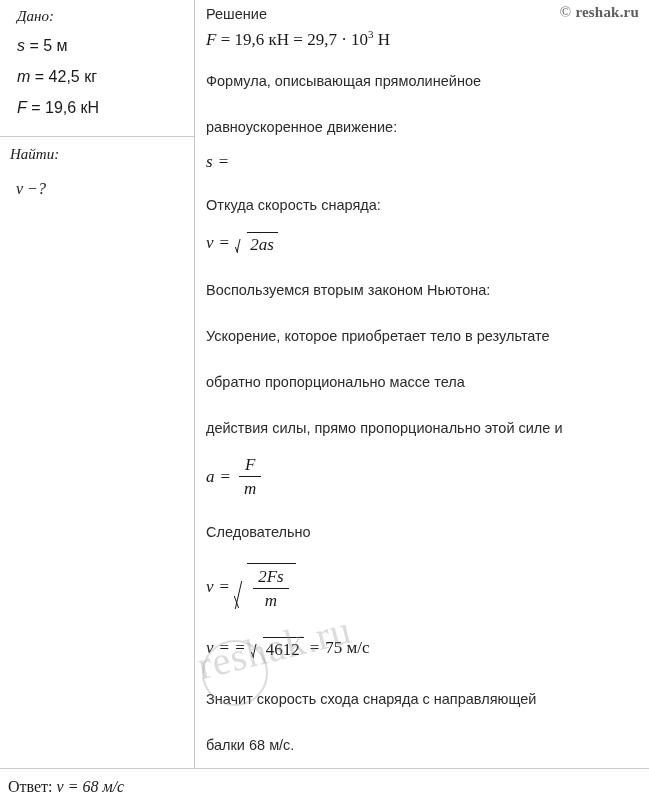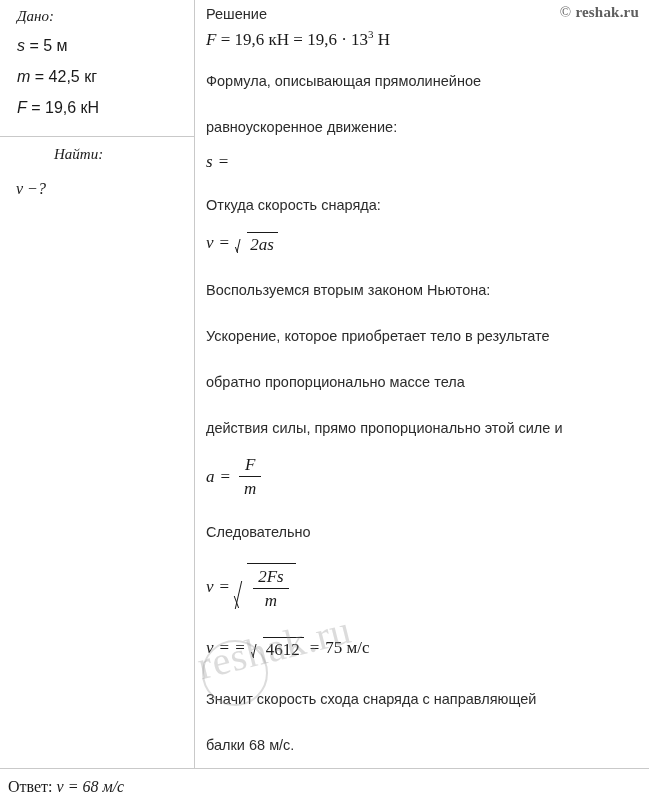--- a/index.html
+++ b/index.html
@@ -110,21 +110,20 @@
     margin-bottom: 13px;
     white-space: nowrap;
   }
   .find-title {
     position: absolute;
     left: 10px;
     top: 146px;
     font-family: "Liberation Serif", serif;
     font-style: italic;
     font-size: 15px;
-    margin-left: 44px;
   }
   .find-line {
     position: absolute;
     left: 16px;
     top: 180px;
     font-family: "Liberation Serif", serif;
     font-size: 16px;
   }
 
   
@@ -269,21 +268,21 @@
 
   <div class="solution-col">
 
     <div class="sol-head">Решение</div>
 
     <div class="sol-math">
       <i class="v">F</i>
       <span>=</span>
       <span>19,6 кН</span>
       <span>=</span>
-      <span>19,6 · 13</span><span class="sup">3</span><span> Н</span>
+      <span>29,7 · 10</span><span class="sup">3</span><span> Н</span>
     </div>
 
     <p class="sol-text">Формула, описывающая прямолинейное</p>
     <p class="sol-text">равноускоренное движение:</p>
 
     <div class="sol-math eqline" style="margin-top:10px;margin-bottom:18px;">
       <i class="v">s</i>
       <span>=</span>
     </div>
 

